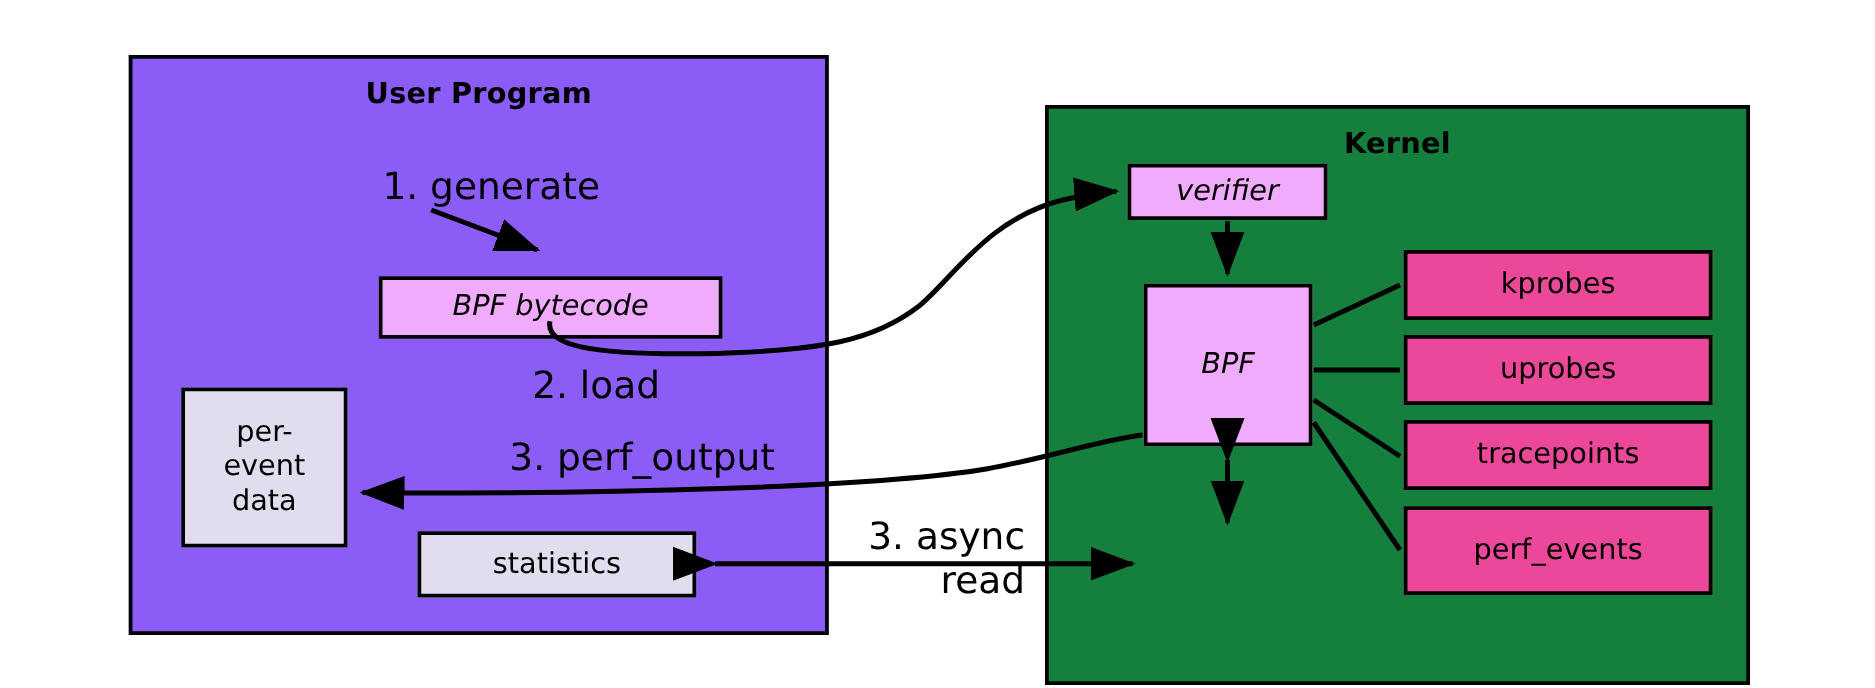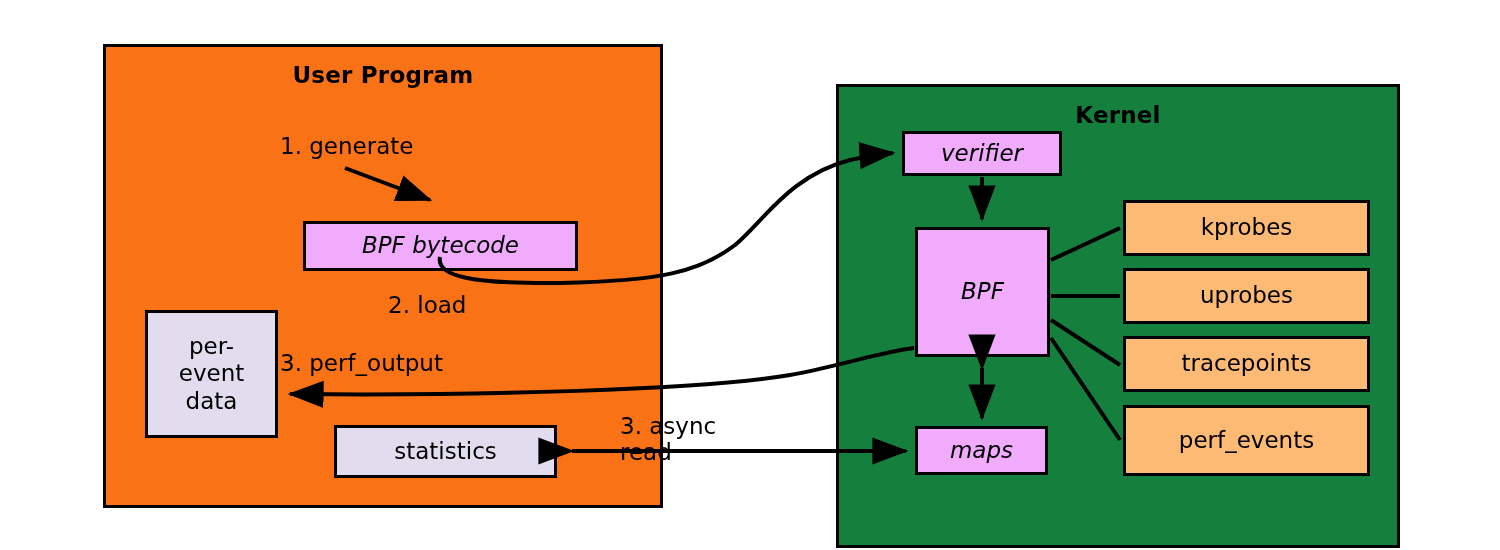--- a/index.html
+++ b/index.html
@@ -18,21 +18,21 @@
   .panel {
     position: absolute;
     border: 3px solid #000000;
     box-sizing: border-box;
   }
   #panel-user {
     left: 103px;
     top: 44px;
     width: 560px;
     height: 464px;
-    background: #f97316;
+    background: #8b5cf6;
   }
   #panel-kernel {
     left: 836px;
     top: 44px;
     width: 564px;
     height: 464px;
     background: #15803d;
     margin-top: 40px;
   }
   .panel-title {
@@ -51,27 +51,27 @@
     display: flex;
     align-items: center;
     justify-content: center;
     text-align: center;
     font-size: 23px;
     color: #000000;
     line-height: 1.18;
   }
   .node.green  { background: #f0abfc; font-style: italic; }
   .node.purple { background: #e2ddee; }
-  .node.blue   { background: #fdba74; }
+  .node.blue   { background: #ec4899; }
 
   .edge-label {
     position: absolute;
-    font-size: 23px;
+    font-size: 30px;
     color: #000000;
-    text-align: left;
+    text-align: right;
     line-height: 1.15;
     white-space: pre-line;
   }
   svg.overlay {
     position: absolute;
     left: 0;
     top: 0;
     width: 1500px;
     height: 550px;
     pointer-events: none;
@@ -115,23 +115,20 @@
   </div>
 
   <div class="node green" style="left:902px; top:131px; width:160px; height:45px;">
     <span>verifier</span>
   </div>
 
   <div class="node green" style="left:915px; top:227px; width:135px; height:130px;">
     <span>BPF</span>
   </div>
 
-  <div class="node green" style="left:915px; top:426px; width:133px; height:49px;">
-    <span>maps</span>
-  </div>
 
   <div class="node blue" style="left:1123px; top:200px; width:247px; height:56px;">
     <span>kprobes</span>
   </div>
 
   <div class="node blue" style="left:1123px; top:268px; width:247px; height:56px;">
     <span>uprobes</span>
   </div>
 
   <div class="node blue" style="left:1123px; top:336px; width:247px; height:56px;">

